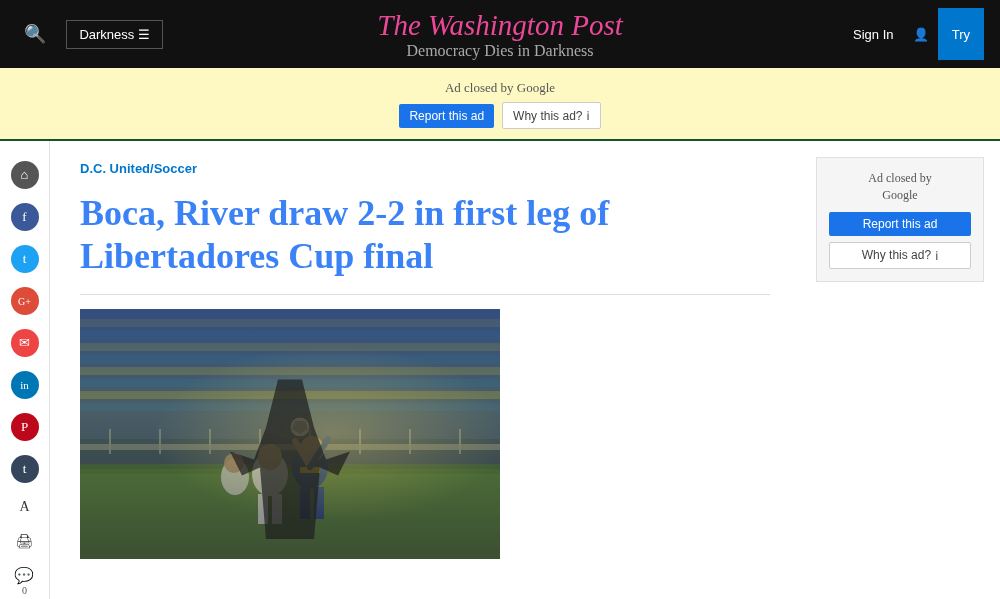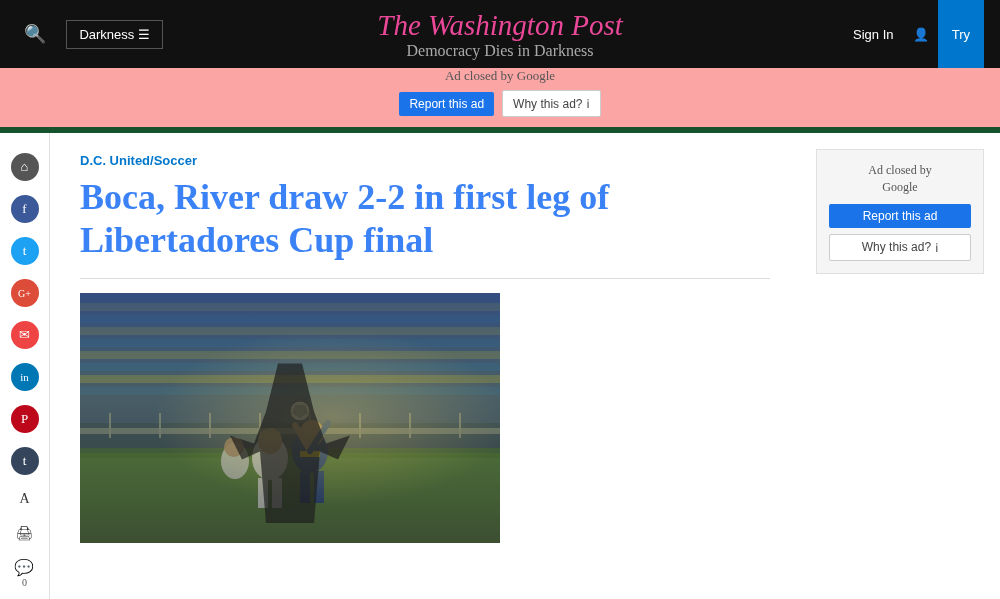--- a/index.html
+++ b/index.html
@@ -72,29 +72,29 @@
       align-items: center;
       gap: 20px;
     }
     .try-btn {
       background: #0077cc;
       color: #fff;
       border: none;
       cursor: pointer;
       font-size: 13px;
       padding: 8px 14px;
-      height: 68px;
+      height: 52px;
     }
 
     
     .ad-banner {
-      background: #fca5a5;
+      background: #fef9c3;
       text-align: center;
-      padding: 0 0 10px;
-      border-bottom: 6px solid #14532d;
+      padding: 12px 0 10px;
+      border-bottom: 2px solid #14532d;
     }
     .ad-closed-text {
       font-size: 13px;
       color: #555;
       margin-bottom: 6px;
     }
     .ad-buttons {
       display: flex;
       align-items: center;
       justify-content: center;
@@ -198,21 +198,21 @@
     
     .content-area {
       flex: 1;
       padding: 20px 30px;
       overflow: hidden;
     }
     .article-category {
       font-size: 13px;
       color: #0077cc;
       font-family: Arial, sans-serif;
-      margin-bottom: 8px;
+      margin-bottom: 16px;
       font-weight: bold;
     }
     .article-title {
       font-size: 36px;
       font-weight: bold;
       font-family: Georgia, serif;
       line-height: 1.2;
       margin-bottom: 16px;
       color: #3b82f6;
     }

